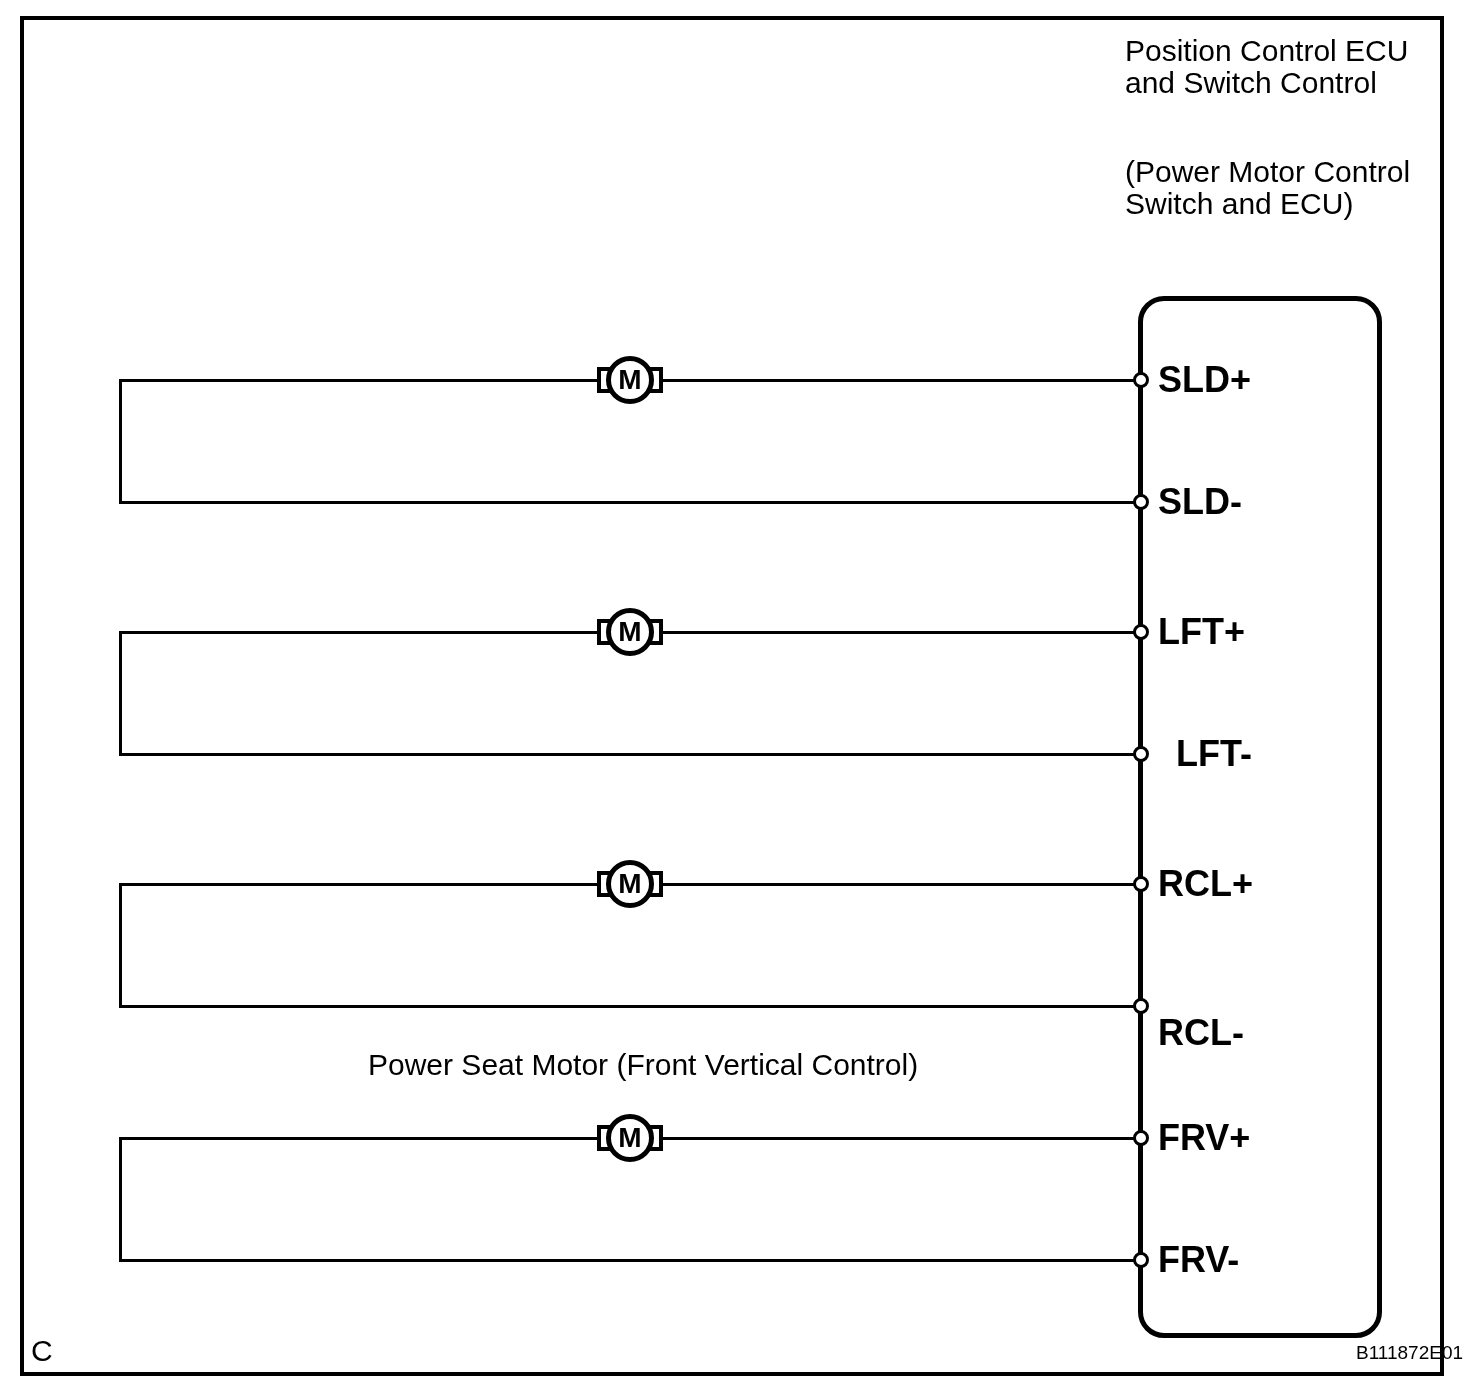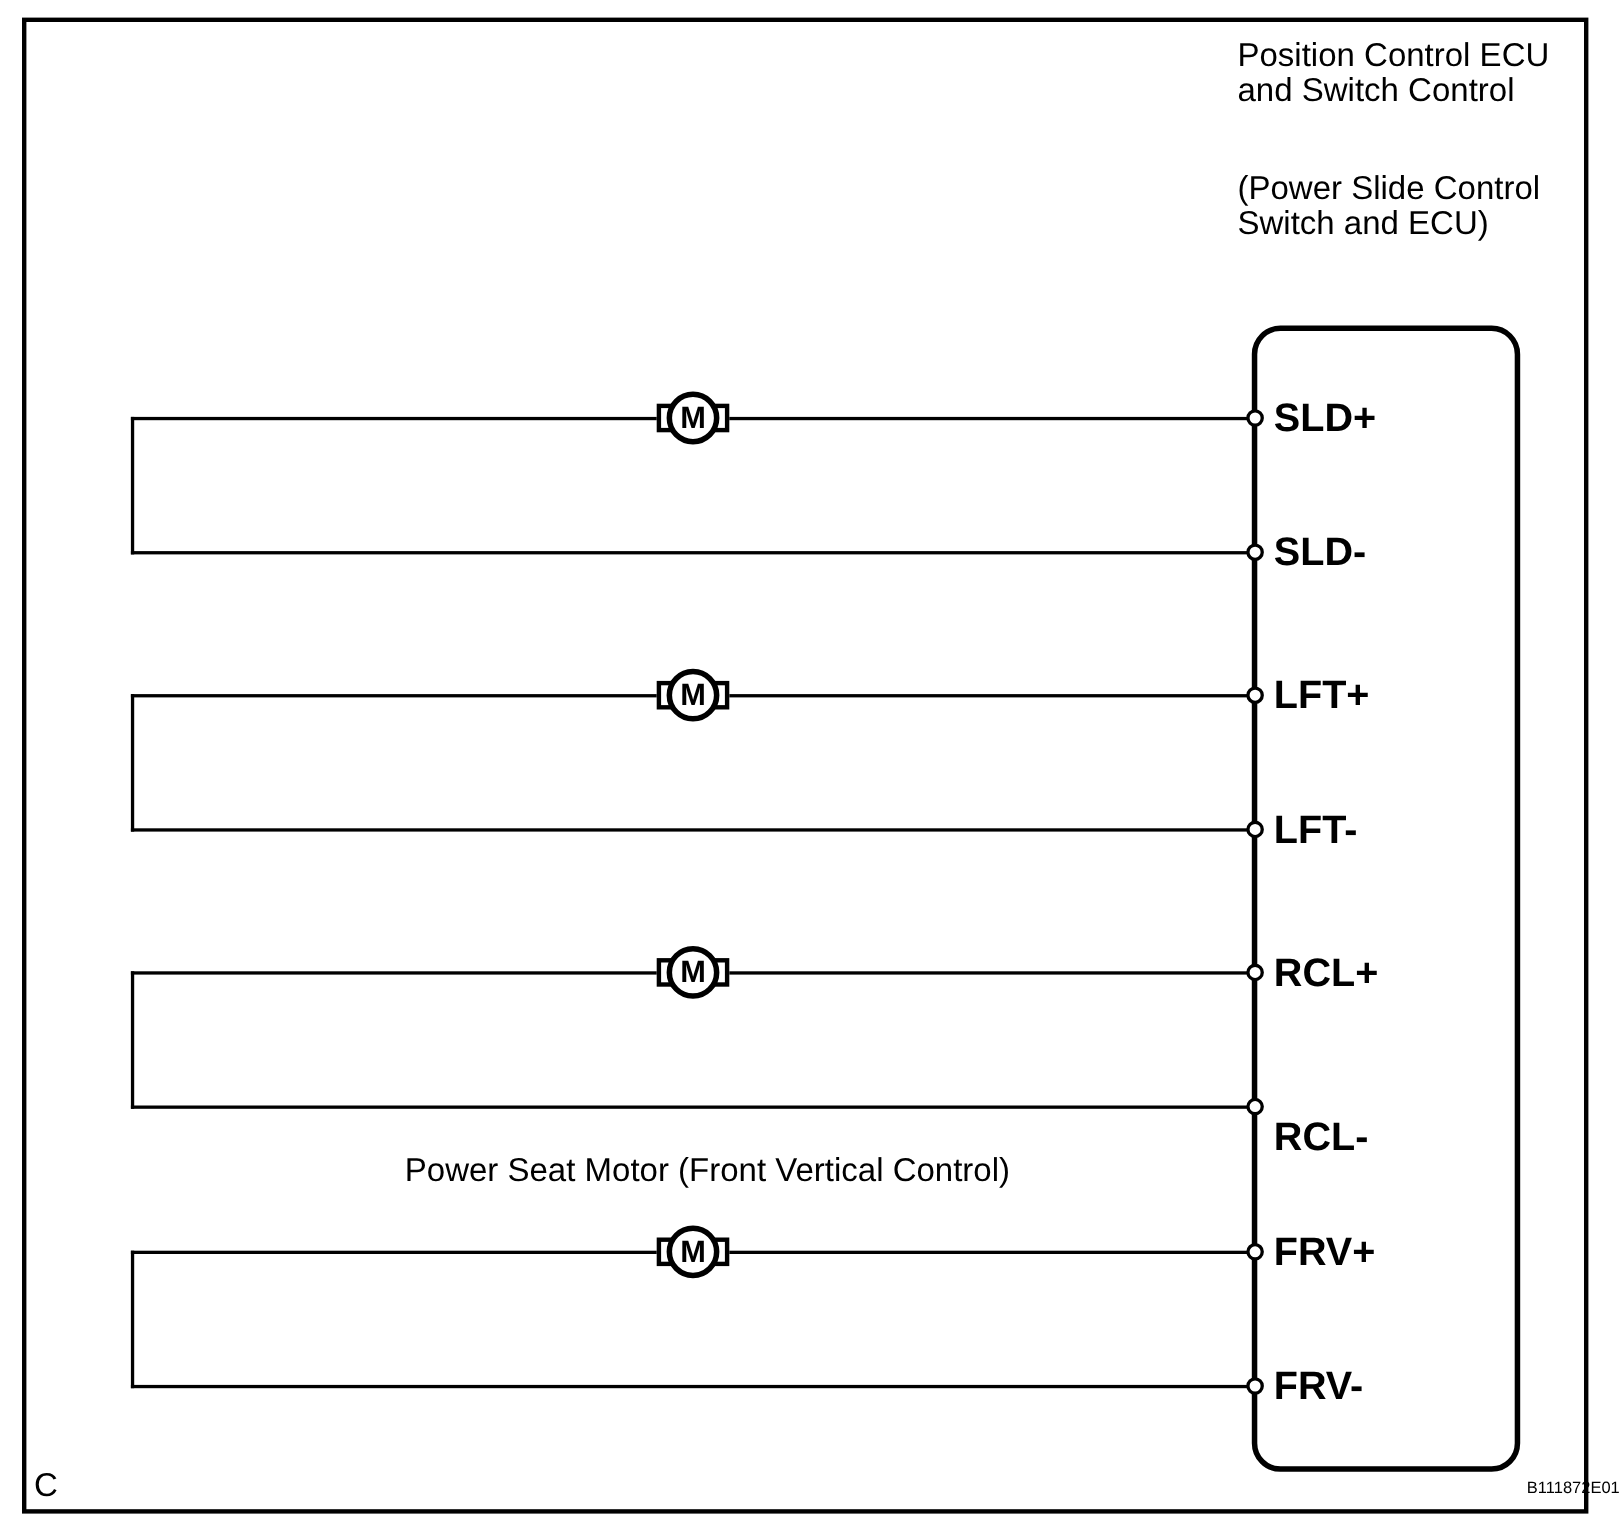--- a/index.html
+++ b/index.html
@@ -116,40 +116,39 @@
     left: 31px;
     top: 1334px;
     font-size: 30px;
     line-height: 34px;
     z-index: 2;
   }
   .figure-code {
     position: absolute;
     left: 1356px;
     top: 1344px;
-    font-size: 15px;
+    font-size: 19px;
     line-height: 18px;
     z-index: 2;
-    margin-left: 32px;
   }
 </style>
 </head>
 <body>
 
 <div id="stage">
 
   <div class="outer-frame"></div>
 
   <div class="ecu-box"></div>
   <div class="ecu-title">
     <div>Position Control ECU</div>
     <div>and Switch Control</div>
   </div>
   <div class="ecu-subtitle">
-    <div>(Power Slide Control</div>
+    <div>(Power Motor Control</div>
     <div>Switch and ECU)</div>
   </div>
 
   <div class="wire-h" style="left:119px; top:379px; width:1022px;"></div>
   <div class="wire-h" style="left:119px; top:501px; width:1022px;"></div>
   <div class="wire-v" style="left:119px; top:379px; height:125px;"></div>
   <div class="motor-bracket" style="left:597px; top:367px;"></div>
   <div class="motor-circle" style="left:606px; top:356px;">
       <span>M</span>
     </div>
@@ -161,21 +160,21 @@
   <div class="wire-h" style="left:119px; top:631px; width:1022px;"></div>
   <div class="wire-h" style="left:119px; top:753px; width:1022px;"></div>
   <div class="wire-v" style="left:119px; top:631px; height:125px;"></div>
   <div class="motor-bracket" style="left:597px; top:619px;"></div>
   <div class="motor-circle" style="left:606px; top:608px;">
       <span>M</span>
     </div>
   <div class="terminal-dot" style="left:1133px; top:624px;"></div>
   <div class="terminal-dot" style="left:1133px; top:746px;"></div>
   <div class="terminal-label" style="top:615px;text-align:center;">LFT+</div>
-  <div class="terminal-label" style="top:737px;">LFT-</div>
+  <div class="terminal-label" style="top:737px;margin-left:18px;">LFT-</div>
 
   <div class="wire-h" style="left:119px; top:883px; width:1022px;"></div>
   <div class="wire-h" style="left:119px; top:1005px; width:1022px;"></div>
   <div class="wire-v" style="left:119px; top:883px; height:125px;"></div>
   <div class="motor-bracket" style="left:597px; top:871px;"></div>
   <div class="motor-circle" style="left:606px; top:860px;">
       <span>M</span>
     </div>
   <div class="terminal-dot" style="left:1133px; top:876px;"></div>
   <div class="terminal-dot" style="left:1133px; top:998px;"></div>

